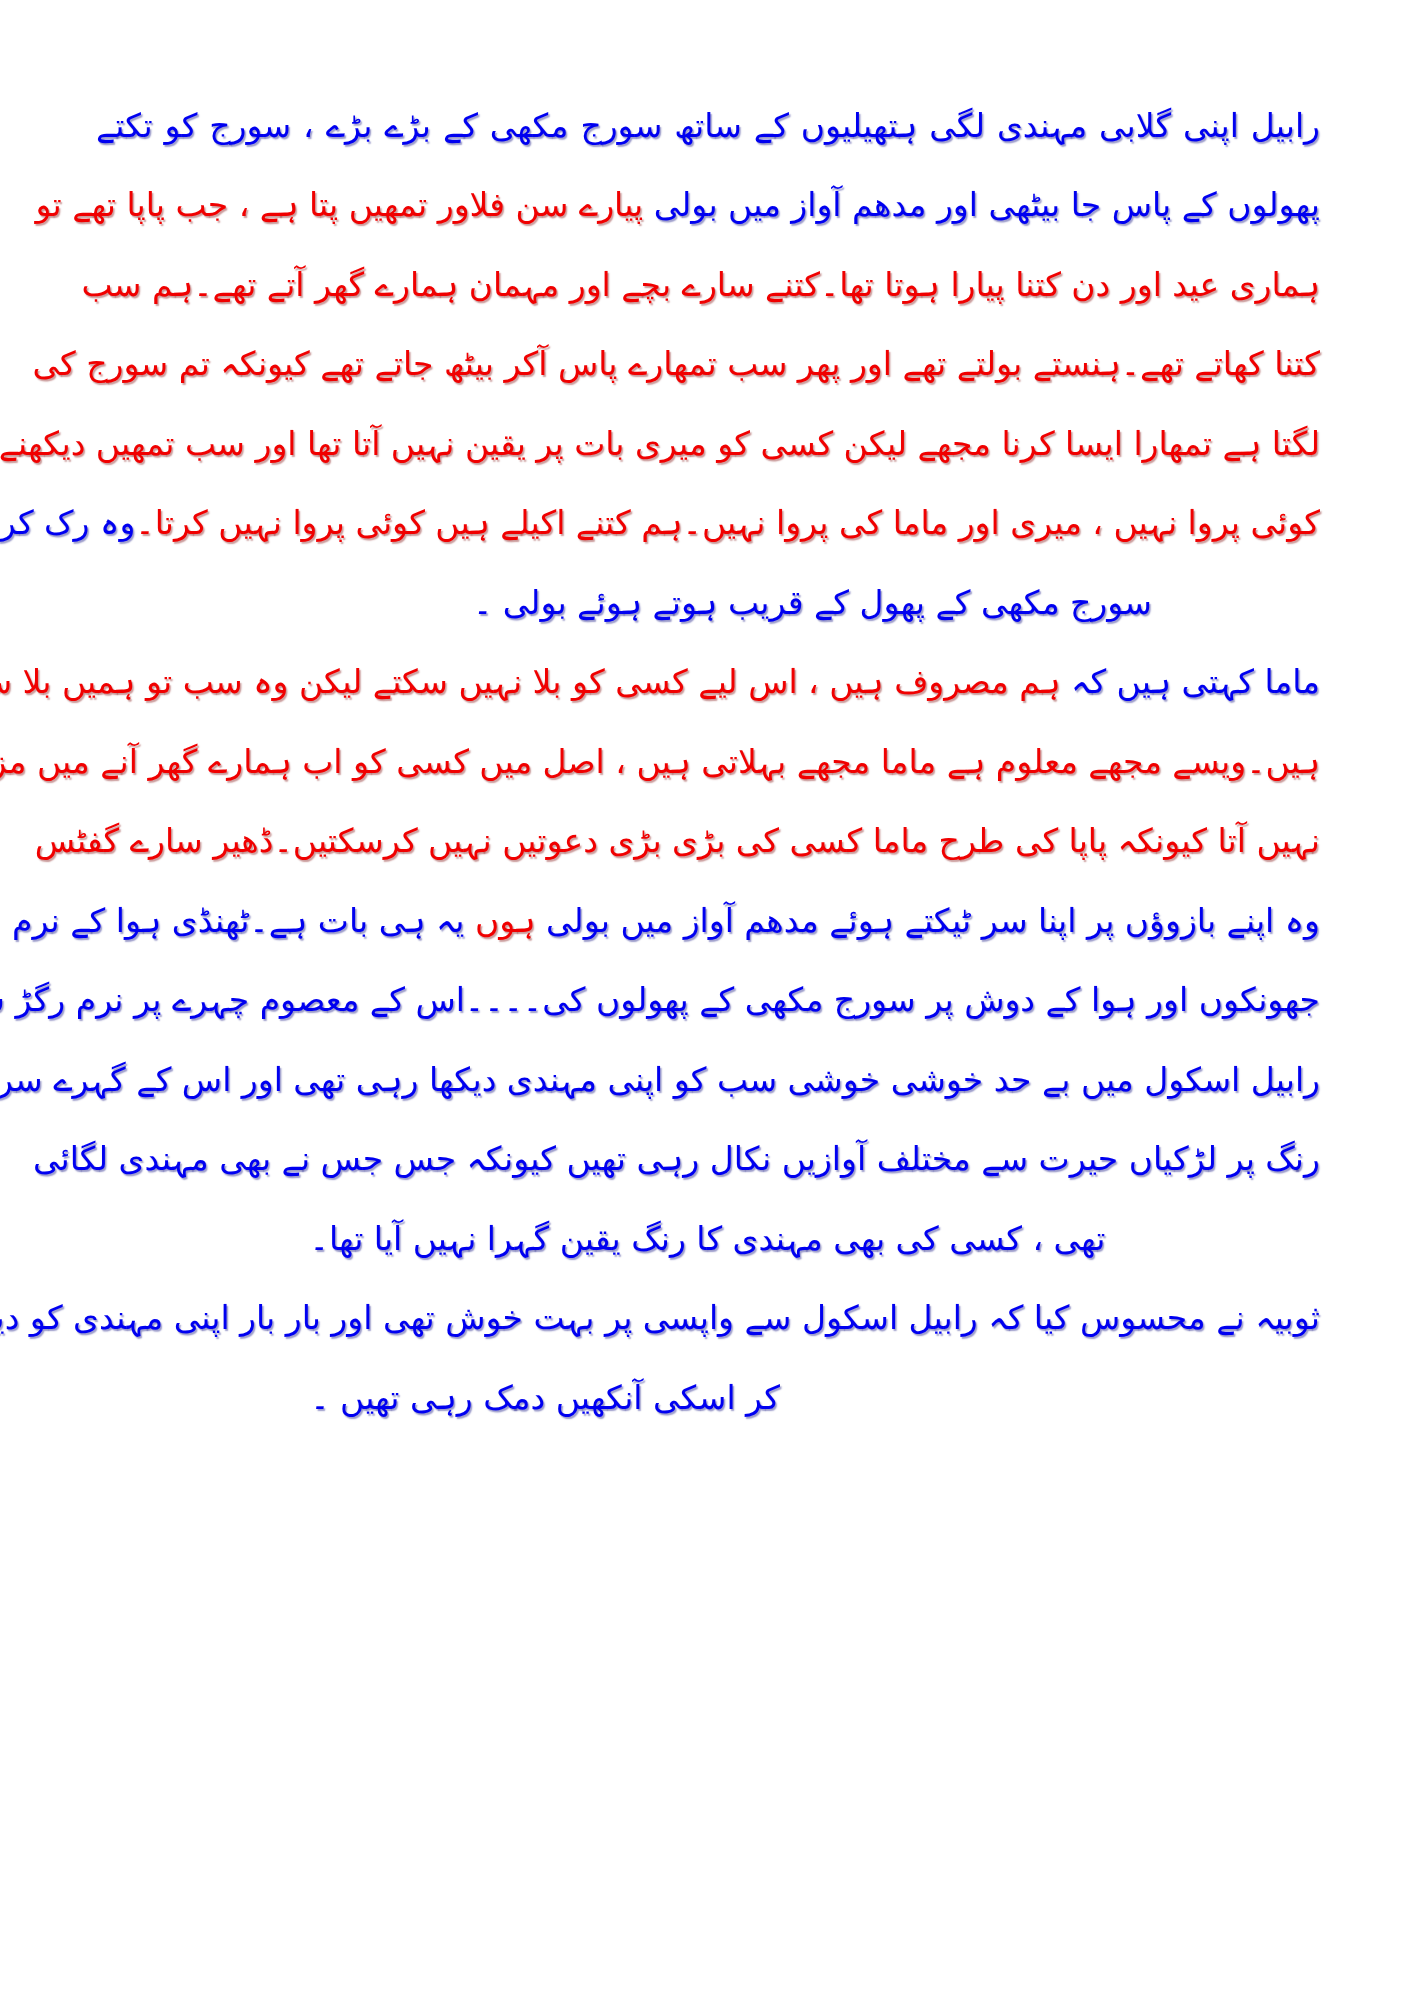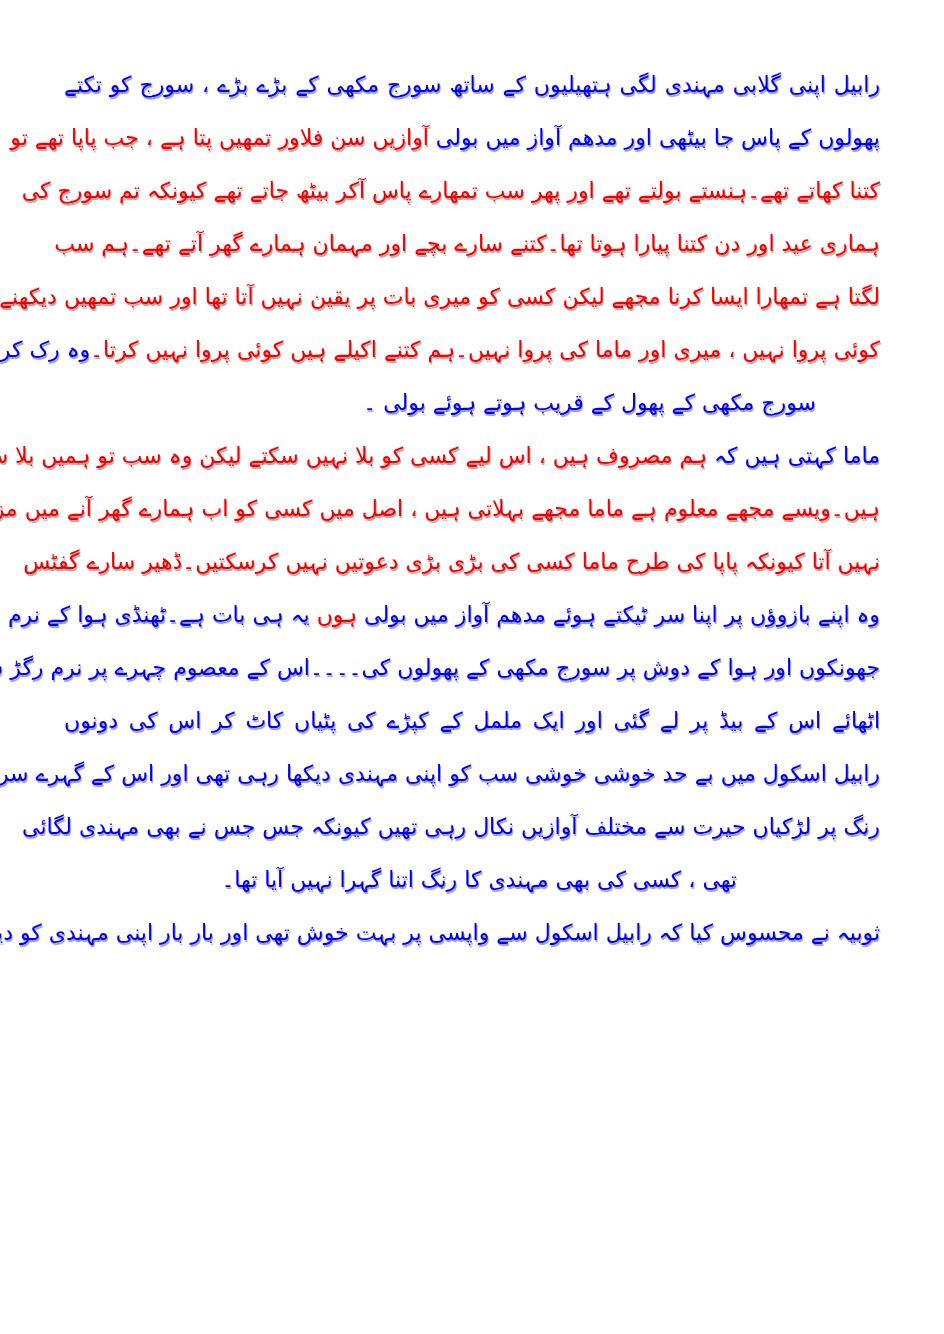--- a/index.html
+++ b/index.html
@@ -43,31 +43,30 @@
     color: var(--ink-red, #f00000);
     text-shadow: 1px 1.5px 1px rgba(120, 0, 0, 0.40);
   }
 </style>
 </head>
 <body>
 
 <div class="page">
   <div class="text-block" id="text-block">
       <div class="line"><span class="seg-blue">رابیل اپنی گلابی مہندی لگی ہتھیلیوں کے ساتھ سورج مکھی کے بڑے بڑے ، سورج کو تکتے</span></div>
-      <div class="line"><span class="seg-blue">پھولوں کے پاس جا بیٹھی اور مدھم آواز میں بولی </span><span class="seg-red">آوازیں سن فلاور تمھیں پتا ہے ، جب پاپا تھے تو</span></div>
+      <div class="line"><span class="seg-blue">پھولوں کے پاس جا بیٹھی اور مدھم آواز میں بولی </span><span class="seg-red">پیارے سن فلاور تمھیں پتا ہے ، جب پاپا تھے تو</span></div>
+      <div class="line"><span class="seg-red">ہماری عید اور دن کتنا پیارا ہوتا تھا۔کتنے سارے بچے اور مہمان ہمارے گھر آتے تھے۔ہم سب</span></div>
       <div class="line"><span class="seg-red">کتنا کھاتے تھے۔ہنستے بولتے تھے اور پھر سب تمھارے پاس آکر بیٹھ جاتے تھے کیونکہ تم سورج کی</span></div>
-      <div class="line"><span class="seg-red">ہماری عید اور دن کتنا پیارا ہوتا تھا۔کتنے سارے بچے اور مہمان ہمارے گھر آتے تھے۔ہم سب</span></div>
       <div class="line"><span class="seg-red">لگتا ہے تمھارا ایسا کرنا مجھے لیکن کسی کو میری بات پر یقین نہیں آتا تھا اور سب تمھیں دیکھنے</span></div>
       <div class="line"><span class="seg-red">کوئی پروا نہیں ، میری اور ماما کی پروا نہیں۔ہم کتنے اکیلے ہیں کوئی پروا نہیں کرتا۔</span><span class="seg-blue">وہ رک کر</span></div>
-      <div class="line short" style="margin-right: 64px;"><span class="seg-blue">سورج مکھی کے پھول کے قریب ہوتے ہوئے بولی ۔</span></div>
+      <div class="line short" style="margin-right: 112px;"><span class="seg-blue">سورج مکھی کے پھول کے قریب ہوتے ہوئے بولی ۔</span></div>
       <div class="line"><span class="seg-blue">ماما کہتی ہیں کہ </span><span class="seg-red">ہم مصروف ہیں ، اس لیے کسی کو بلا نہیں سکتے لیکن وہ سب تو ہمیں بلا سکتے</span></div>
       <div class="line"><span class="seg-red">ہیں۔ویسے مجھے معلوم ہے ماما مجھے بہلاتی ہیں ، اصل میں کسی کو اب ہمارے گھر آنے میں مزہ</span></div>
       <div class="line"><span class="seg-red">نہیں آتا کیونکہ پاپا کی طرح ماما کسی کی بڑی بڑی دعوتیں نہیں کرسکتیں۔ڈھیر سارے گفٹس</span></div>
       <div class="line"><span class="seg-blue">وہ اپنے بازوؤں پر اپنا سر ٹیکتے ہوئے مدھم آواز میں بولی </span><span class="seg-red">ہوں</span><span class="seg-blue"> یہ ہی بات ہے۔ٹھنڈی ہوا کے نرم</span></div>
       <div class="line"><span class="seg-blue">جھونکوں اور ہوا کے دوش پر سورج مکھی کے پھولوں کی۔۔۔۔اس کے معصوم چہرے پر نرم رگڑ سے</span></div>
-      <div class="line"><span class="seg-blue">اٹھائے اس کے بیڈ پر لے گئی اور ایک ململ کے کپڑے کی پٹیاں کاٹ کر اس کی دونوں</span></div>
       <div class="line"><span class="seg-blue">رابیل اسکول میں بے حد خوشی خوشی سب کو اپنی مہندی دیکھا رہی تھی اور اس کے گہرے سرخ</span></div>
       <div class="line"><span class="seg-blue">رنگ پر لڑکیاں حیرت سے مختلف آوازیں نکال رہی تھیں کیونکہ جس جس نے بھی مہندی لگائی</span></div>
-      <div class="line short" style="margin-right: 143px;"><span class="seg-blue">تھی ، کسی کی بھی مہندی کا رنگ اتنا گہرا نہیں آیا تھا۔</span></div>
+      <div class="line short" style="margin-right: 143px;"><span class="seg-blue">تھی ، کسی کی بھی مہندی کا رنگ یقین گہرا نہیں آیا تھا۔</span></div>
       <div class="line"><span class="seg-blue">ثوبیہ نے محسوس کیا کہ رابیل اسکول سے واپسی پر بہت خوش تھی اور بار بار اپنی مہندی کو دیکھ</span></div>
       <div class="line short" style="margin-right: 360px;"><span class="seg-blue">کر اسکی آنکھیں دمک رہی تھیں ۔</span></div>
     </div>
 </div>
 
 </body></html>

